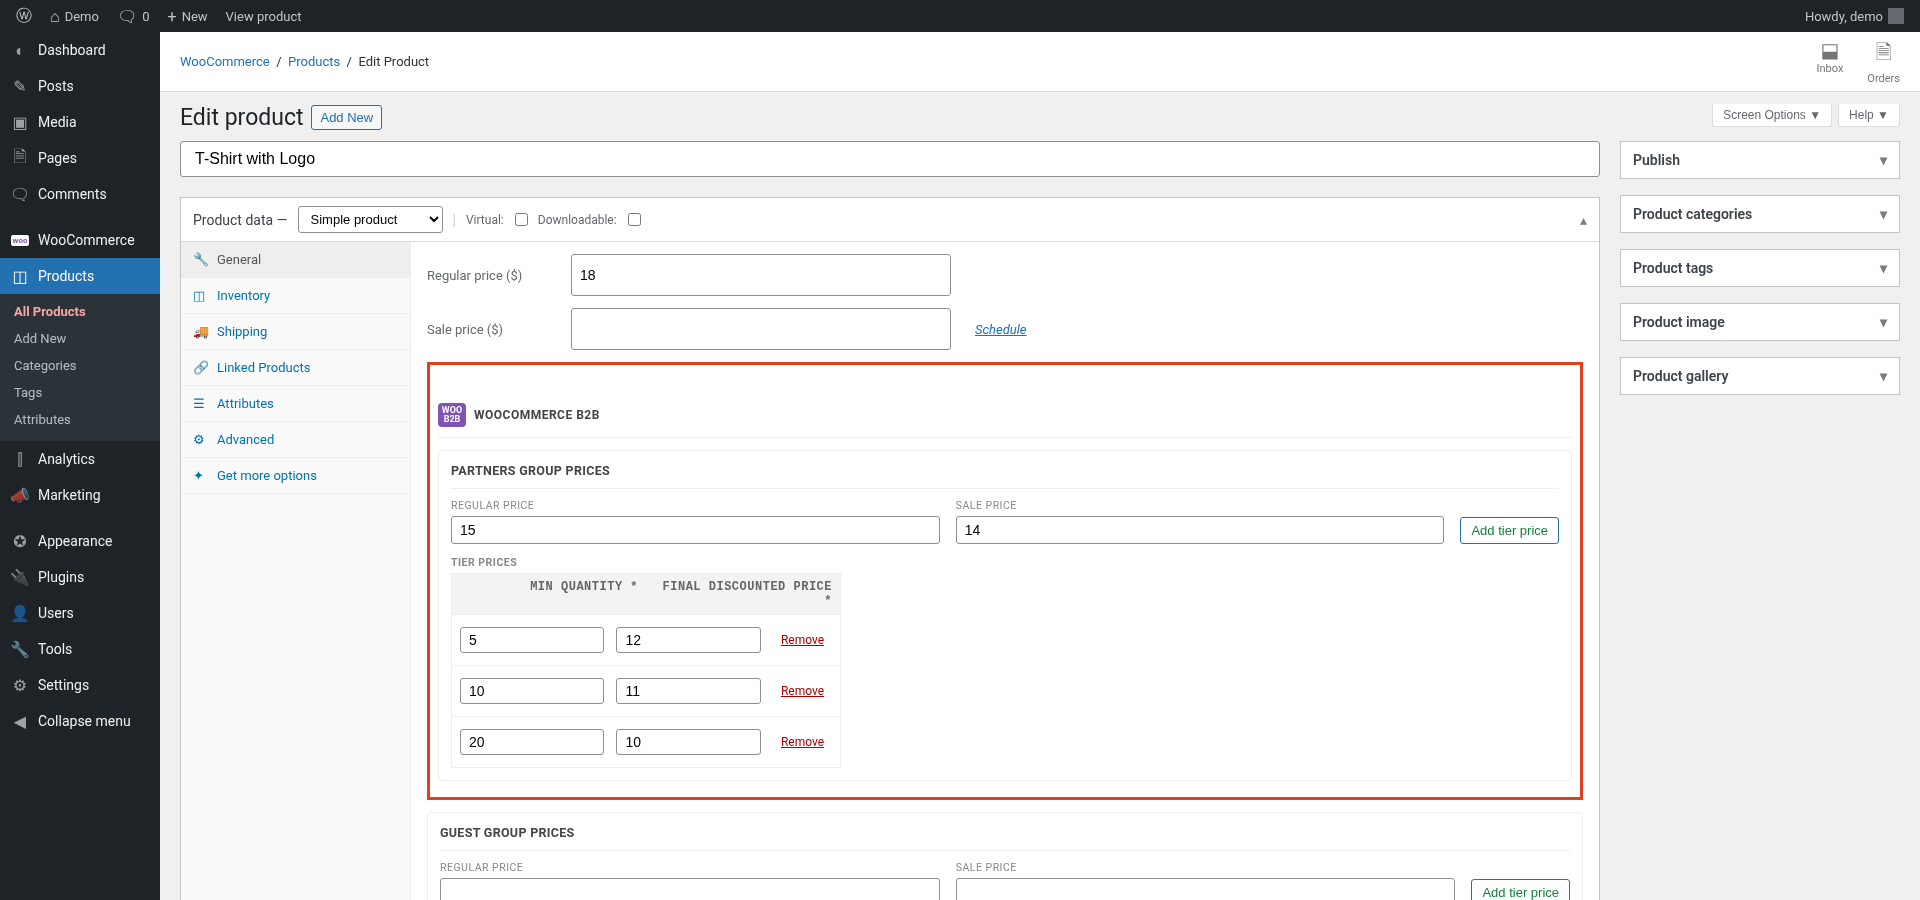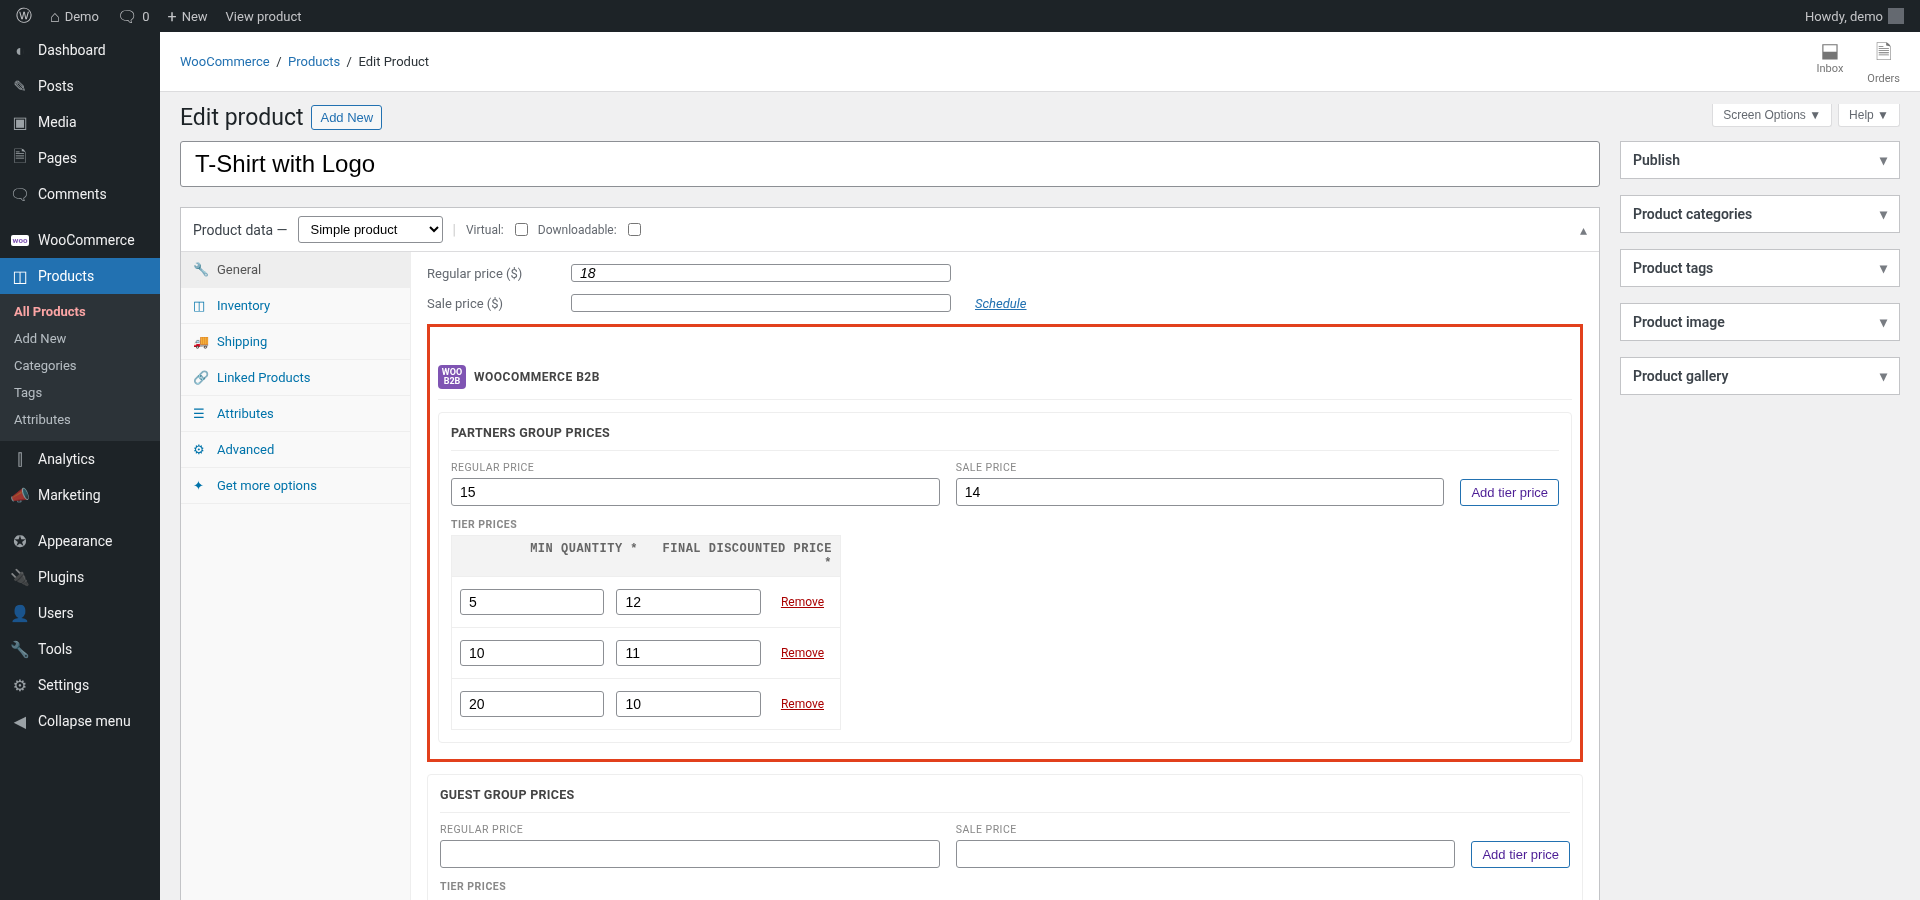--- a/index.html
+++ b/index.html
@@ -37,53 +37,53 @@
 .page-title-wrap { display: flex; align-items: center; gap: 8px; }
 .page-title { font-size: 23px; font-weight: 400; color: #1d2327; }
 .add-new-btn { border: 1px solid #2271b1; color: #2271b1; background: #f6f7f7; padding: 4px 8px; border-radius: 3px; font-size: 13px; cursor: pointer; }
 .screen-btns { display: flex; gap: 6px; }
 .screen-btn { background: #fff; border: 1px solid #dcdcde; border-top: none; padding: 4px 10px; border-radius: 0 0 3px 3px; font-size: 12px; cursor: pointer; color: #646970; }
 
 .main-cols { display: flex; gap: 20px; padding: 10px 20px 20px; }
 .col-main { flex: 1; }
 .col-side { width: 280px; }
 
-.title-input { width: 100%; padding: 8px 14px; font-size: 24px; border: 1px solid #8c8f94; border-radius: 3px; background: #fff; margin-bottom: 20px; }
+.title-input { width: 100%; padding: 8px 14px; font-size: 16px; border: 1px solid #8c8f94; border-radius: 3px; background: #fff; margin-bottom: 20px; }
 
 .postbox { background: #fff; border: 1px solid #c3c4c7; margin-bottom: 20px; }
 .pd-header { display: flex; align-items: center; gap: 10px; padding: 8px 12px; border-bottom: 1px solid #dcdcde; font-size: 14px; position: relative; }
 .pd-header select { padding: 4px 28px 4px 8px; border: 1px solid #8c8f94; border-radius: 3px; background: #fff; font-size: 13px; }
 .pd-header label { font-size: 12px; color: #646970; display: flex; align-items: center; gap: 11px; }
 .pd-collapse { margin-left: auto; cursor: pointer; color: #787c82; }
 
 .pd-body { display: flex; }
 .pd-tabs { width: 230px; background: #f9f9f9; border-right: 1px solid #eee; }
 .pd-tab { display: flex; align-items: center; gap: 8px; padding: 10px 12px; border-bottom: 1px solid #eee; cursor: pointer; font-size: 13px; color: #0073aa; }
 .pd-tab.active { background: #eee; color: #555; }
 .pd-tab-icon { width: 16px; font-size: 13px; }
 
 .pd-panel { flex: 1; padding: 12px 16px; }
 .form-row { display: flex; align-items: center; margin-bottom: 12px; gap: 24px; }
 .form-row label { width: 120px; font-size: 13px; color: #646970; }
-.form-row input[type=text] { width: 380px; padding: 0 8px; border: 1px solid #8c8f94; border-radius: 3px; font-size: 14px; font-style: italic; }
+.form-row input[type=text] { width: 380px; padding: 12px 8px; border: 1px solid #8c8f94; border-radius: 3px; font-size: 14px; }
 .schedule-link { color: #2271b1; text-decoration: underline; font-style: italic; cursor: pointer; font-size: 13px; }
 
 .b2b-section { margin-top: 12px; }
 .b2b-header { display: flex; align-items: center; gap: 8px; padding: 10px 0; border-bottom: 1px solid #eee; }
 .b2b-badge { background: #7f54b3; color: #fff; font-size: 9px; font-weight: 700; width: 28px; height: 24px; border-radius: 4px; display: flex; flex-direction: column; align-items: center; justify-content: center; line-height: 1; }
 .b2b-title { font-size: 12px; font-weight: 700; letter-spacing: .5px; color: #444; }
 
 .highlight-box { border: 3px solid #e2401c; padding: 16px 8px; }
 .group-box { border: 1px solid #eee; border-radius: 4px; padding: 0 12px 12px; margin-top: 12px; }
 .group-heading { padding: 12px 0 10px; border-bottom: 1px solid #eee; font-size: 12.5px; font-weight: 700; letter-spacing: .3px; color: #444; }
 .price-cols { display: flex; gap: 16px; margin-top: 10px; align-items: flex-end; }
 .price-col { flex: 1; }
 .price-col-label { font-size: 10.5px; font-weight: 400; letter-spacing: .5px; color: #888; margin-bottom: 4px; display: block; }
 .price-input { width: 100%; padding: 5px 8px; border: 1px solid #8c8f94; border-radius: 3px; font-size: 14px; }
-.tier-btn { border: 1px solid #2271b1; color: #4c1d95; background: #fff; padding: 5px 10px; border-radius: 3px; font-size: 13px; cursor: pointer; white-space: nowrap; }
+.tier-btn { border: 1px solid #2271b1; color: #15803d; background: #fff; padding: 5px 10px; border-radius: 3px; font-size: 13px; cursor: pointer; white-space: nowrap; }
 
 .tier-label { font-size: 10.5px; font-weight: 700; letter-spacing: .5px; color: #888; margin-top: 12px; display: block; }
 .tier-table { width: 390px; margin-top: 4px; }
 .tier-head { display: flex; background: #f3f3f3; border: 1px solid #eee; }
 .tier-head span { flex: 1; padding: 6px 8px; font-size: 12px; font-weight: 700; letter-spacing: .5px; color: #666; text-align: right; font-family: Liberation Mono, monospace; }
 .tier-row { display: flex; align-items: center; gap: 12px; padding: 12px 8px; border: 1px solid #eee; border-top: none; }
 .tier-row .tinput { flex: 1; }
 .tier-row input { width: 100%; padding: 4px 8px; border: 1px solid #8c8f94; border-radius: 3px; font-size: 14px; }
 .remove-link { color: #a00; text-decoration: underline; font-size: 12px; cursor: pointer; padding: 0 8px; }
 

